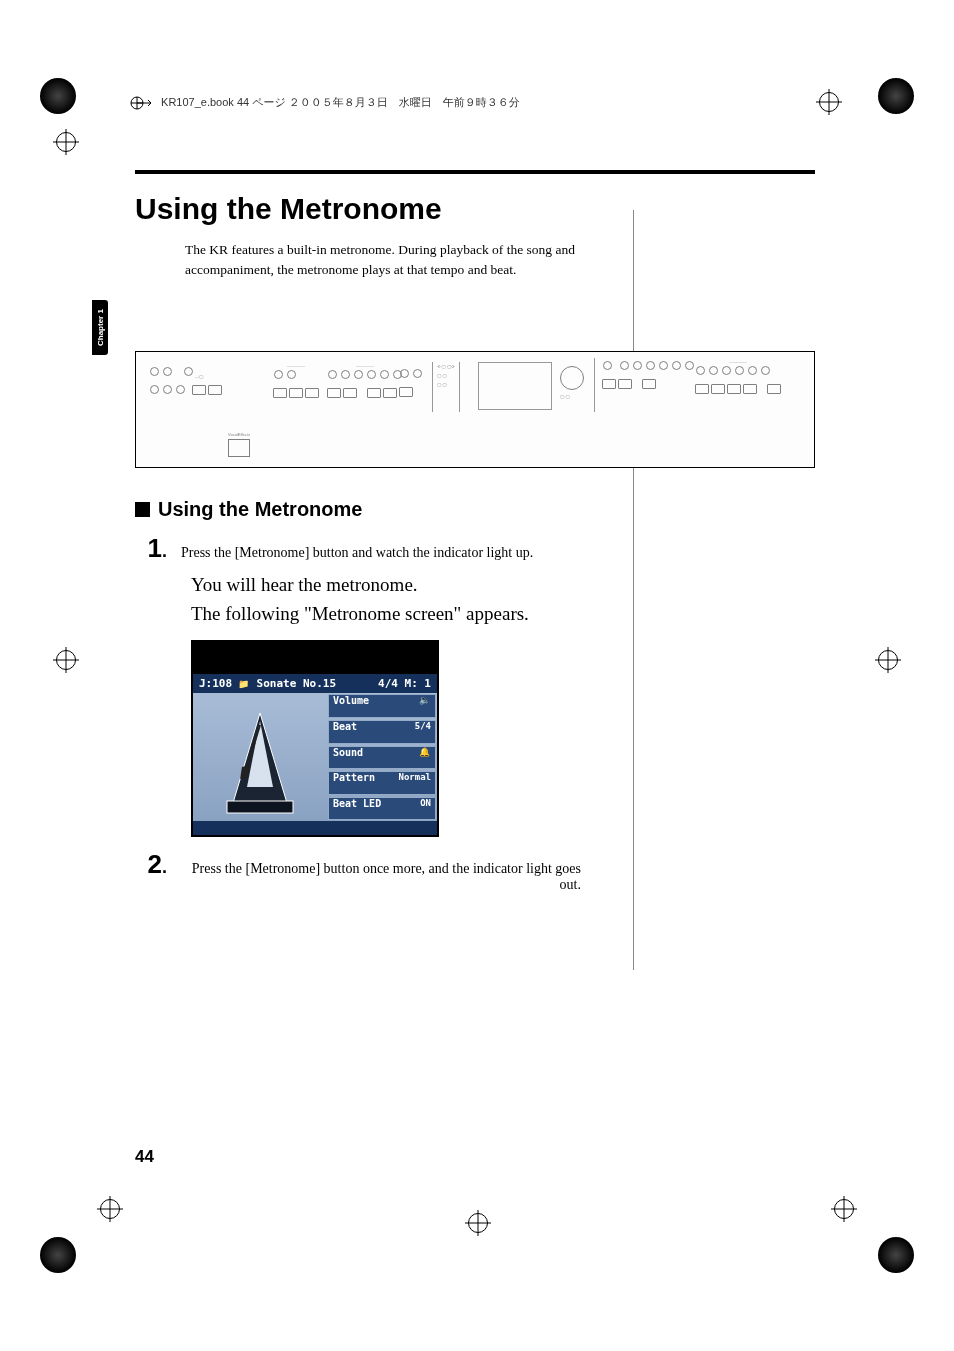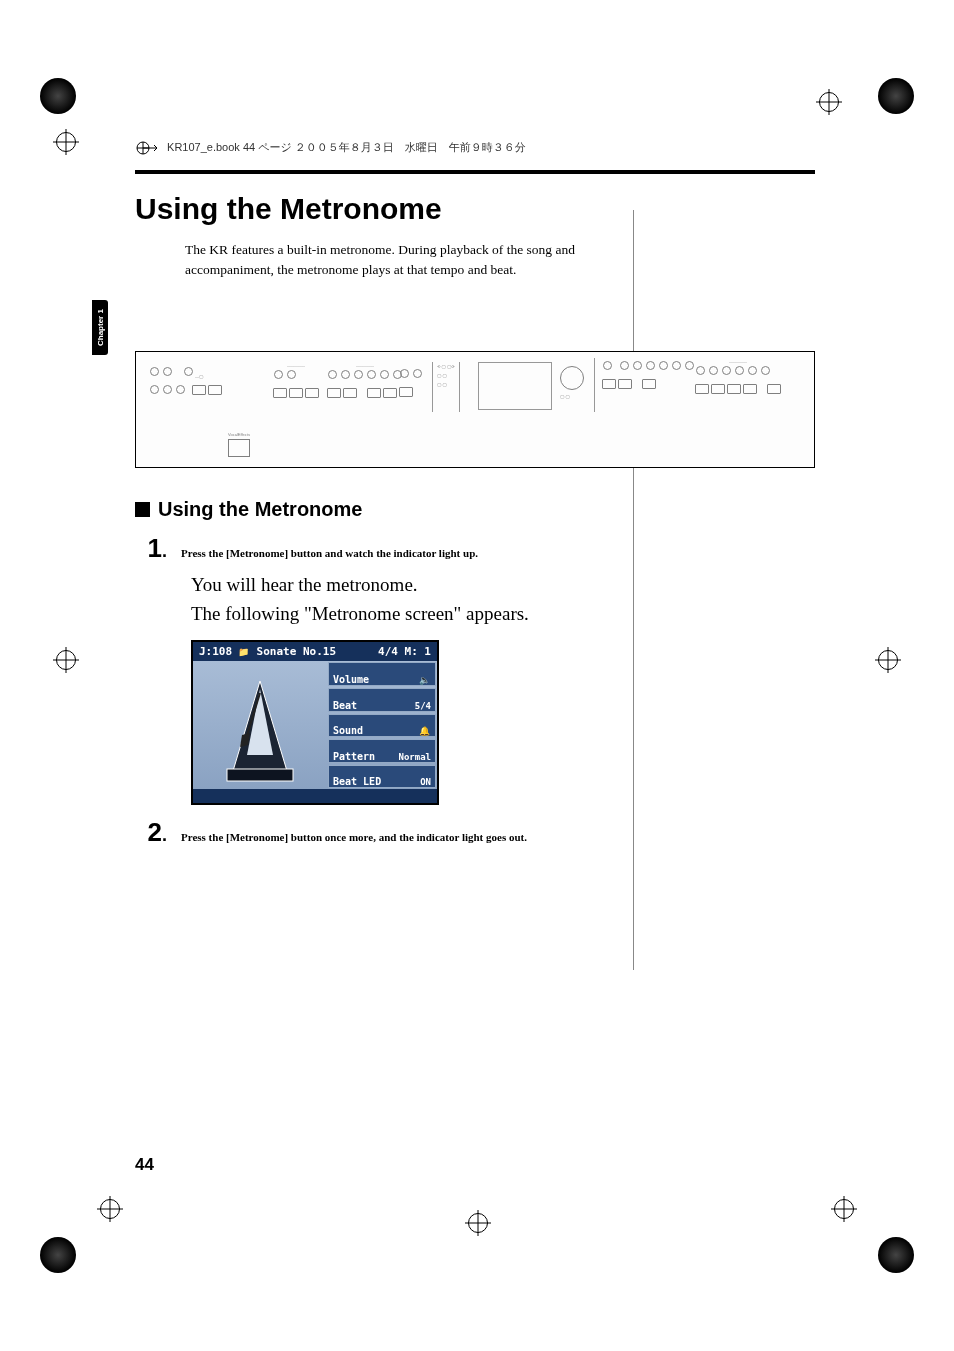--- a/index.html
+++ b/index.html
@@ -30,26 +30,25 @@
     content: "";
     position: absolute;
     background: #000;
   }
   .reg-mark::before { left: 50%; top: -4px; bottom: -4px; width: 1px; transform: translateX(-50%);}
   .reg-mark::after { top: 50%; left: -4px; right: -4px; height: 1px; transform: translateY(-50%);}
 
   .header-line {
     position: absolute;
     top: 95px;
-    left: 136px;
+    left: 130px;
     right: 60px;
     font-size: 11px;
     font-family: sans-serif;
     color: #333;
-    margin-top: 45px;
   }
   .header-line .arrow {
     display: inline-block;
     width: 22px;
     height: 14px;
     position: relative;
     vertical-align: middle;
     margin-right: 6px;
   }
   .header-line .arrow svg { display:block; }
@@ -155,23 +154,24 @@
     font-family: Arial, sans-serif;
     font-weight: 900;
     font-size: 26px;
     width: 40px;
     text-align: right;
     padding-right: 6px;
   }
   .step .dot { font-size: 18px; font-weight: 900; margin-right: 8px;}
   .step .txt {
     font-family: "Times New Roman", serif;
-    font-weight: bold;
-    font-size: 11px;
+    font-weight: normal;
+    font-size: 14px;
     padding-top: 8px;
+    text-align: right;
   }
   .body {
     margin-left: 56px;
     font-size: 19px;
     line-height: 1.55;
     width: 430px;
   }
 
   .lcd {
     margin: 12px 0 12px 56px;
@@ -181,20 +181,21 @@
     font-family: "Lucida Console", monospace;
     font-size: 11px;
   }
   .lcd-top {
     display: flex;
     justify-content: space-between;
     background: #15305b;
     color: #fff;
     padding: 3px 6px;
     font-weight: bold;
+    margin-top: 32px;
   }
   .lcd-bottom {
     background: #15305b;
     height: 14px;
   }
   .lcd-body {
     display: flex;
     background: linear-gradient(#a8bcd6, #8aa2c2);
     height: 128px;
   }
@@ -211,21 +212,21 @@
     display: flex;
     flex-direction: column;
   }
   .lcd-row {
     flex: 1;
     background: #2a4a7a;
     color: #fff;
     border: 1px solid #94aac6;
     margin: 1px;
     display: flex;
-    align-items: flex-end;
+    align-items: flex-start;
     justify-content: space-between;
     padding: 0 4px;
     font-weight: bold;
     font-size: 10px;
   }
   .lcd-row .val { color: #fff; font-size: 9px;}
   .metro-shape svg { display:block; }
 
   .subhead2 {
     font-family: Arial, sans-serif;
@@ -238,21 +239,21 @@
     position: absolute;
     top: 210px;
     left: 633px;
     width: 1px;
     height: 760px;
     background: #888;
   }
 
   .page-num {
     position: absolute;
-    bottom: 176px;
+    bottom: 184px;
     left: 135px;
     font-family: Arial, sans-serif;
     font-weight: 900;
     font-size: 17px;
   }
 </style>
 </head>
 <body>
 
 <div class="crop-circle" style="top:78px;left:40px;"></div>

